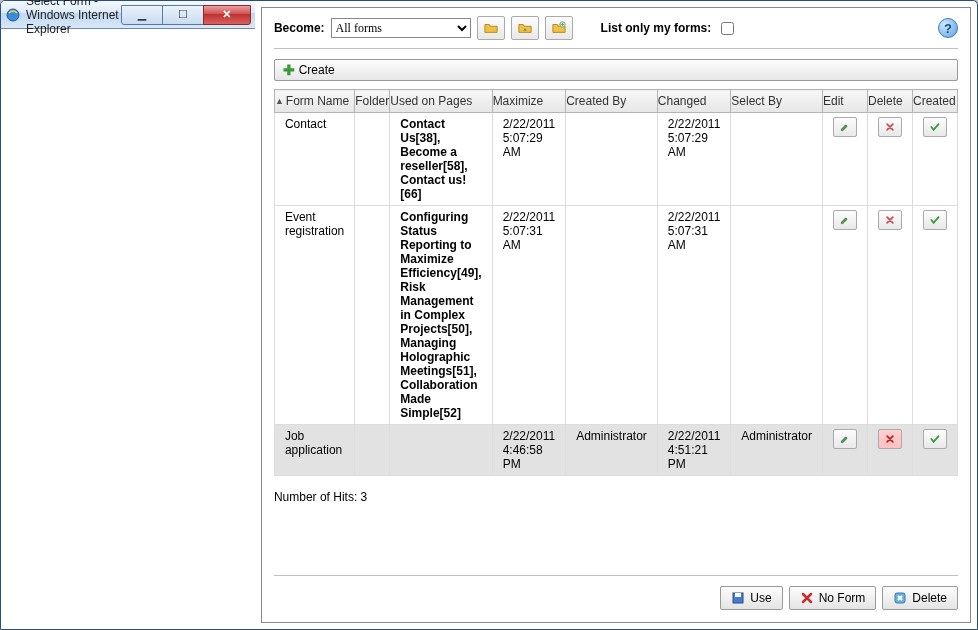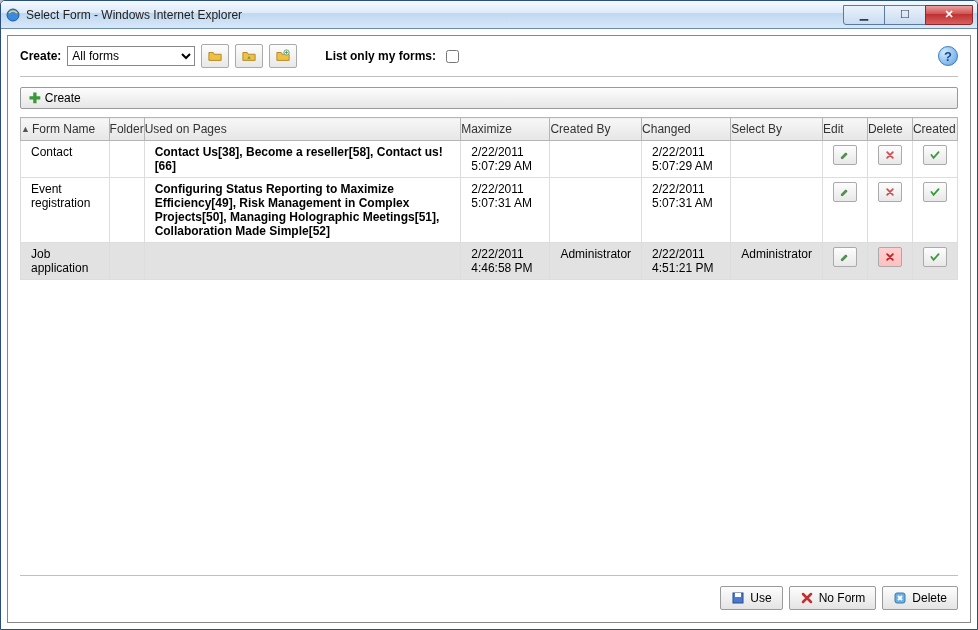--- a/index.html
+++ b/index.html
@@ -14,21 +14,21 @@
   overflow: hidden;
 }
 .window {
   width: 978px;
   height: 630px;
   background: #fff;
   border: 1px solid #2a4f7a;
   border-radius: 5px 5px 0 0;
   box-shadow: 0 0 8px rgba(0,0,0,0.3);
   display: flex;
-  flex-direction: column;
+  flex-direction: row;
 }
 .titlebar {
   height: 28px;
   background: linear-gradient(to bottom, #f5f9fe 0%, #dceaf9 45%, #c0d8f0 46%, #d8e8f8 100%);
   border-bottom: 1px solid #6a8ab0;
   display: flex;
   align-items: center;
   padding: 0 4px;
   border-radius: 4px 4px 0 0;
 }
@@ -71,24 +71,25 @@
 
 .toolbar {
   display:flex;
   align-items:center;
   gap: 6px;
   padding-bottom: 4px;
 }
 .toolbar label { font-weight:bold; font-size:12px; }
 select.folder {
   font-size: 12px;
-  width: 128px;
+  width: 140px;
   height: 20px;
   border:1px solid #888;
   background: #fff;
+  font-family: Liberation Serif, serif;
 }
 .icon-btn {
   width: 28px; height: 24px;
   background: linear-gradient(to bottom,#fdfdfd,#e8e8e8);
   border:1px solid #aaa;
   border-radius: 2px;
   display:flex; align-items:center; justify-content:center;
 }
 .icon-btn svg { width:16px; height:16px; }
 .list-only-label { font-weight:bold; font-size:12px; margin-left:22px;}
@@ -186,21 +187,21 @@
         </div>
       <div class="win-btn close">
           <span class="glyph">✕</span>
         </div>
     </div>
   </div>
 
   <div class="content">
 
     <div class="toolbar">
-      <label>Create:</label>
+      <label>Become:</label>
       <select class="folder">
         <option>All forms</option>
       </select>
       <button class="icon-btn">
         <svg viewBox="0 0 16 16">
             <path d="M1 4h5l1 2h8v7H1z" fill="#f0c040" stroke="#b08020"></path>
           </svg>
       </button>
       <button class="icon-btn">
         <svg viewBox="0 0 16 16">
@@ -313,20 +314,21 @@
               </button></td>
           <td><button class="row-action">
                 <svg width="14" height="14" viewBox="0 0 14 14">
                   <path d="M2 7l3 4 7-8" fill="none" stroke="#3a9a3a" stroke-width="2.5" stroke-linecap="round"></path>
                 </svg>
               </button></td>
         </tr>
       </tbody>
     </table>
 
+    <div class="hits">Number of Hits: 3</div>
 
     <div class="footer">
       <button class="footer-btn">
         <svg width="14" height="14" viewBox="0 0 14 14">
             <rect x="2" y="2" width="10" height="10" fill="#4a7ad0" stroke="#2a4a90"></rect>
             <rect x="4" y="2" width="6" height="4" fill="#fff"></rect>
           </svg>
         <span>Use</span>
       </button>
       <button class="footer-btn">

